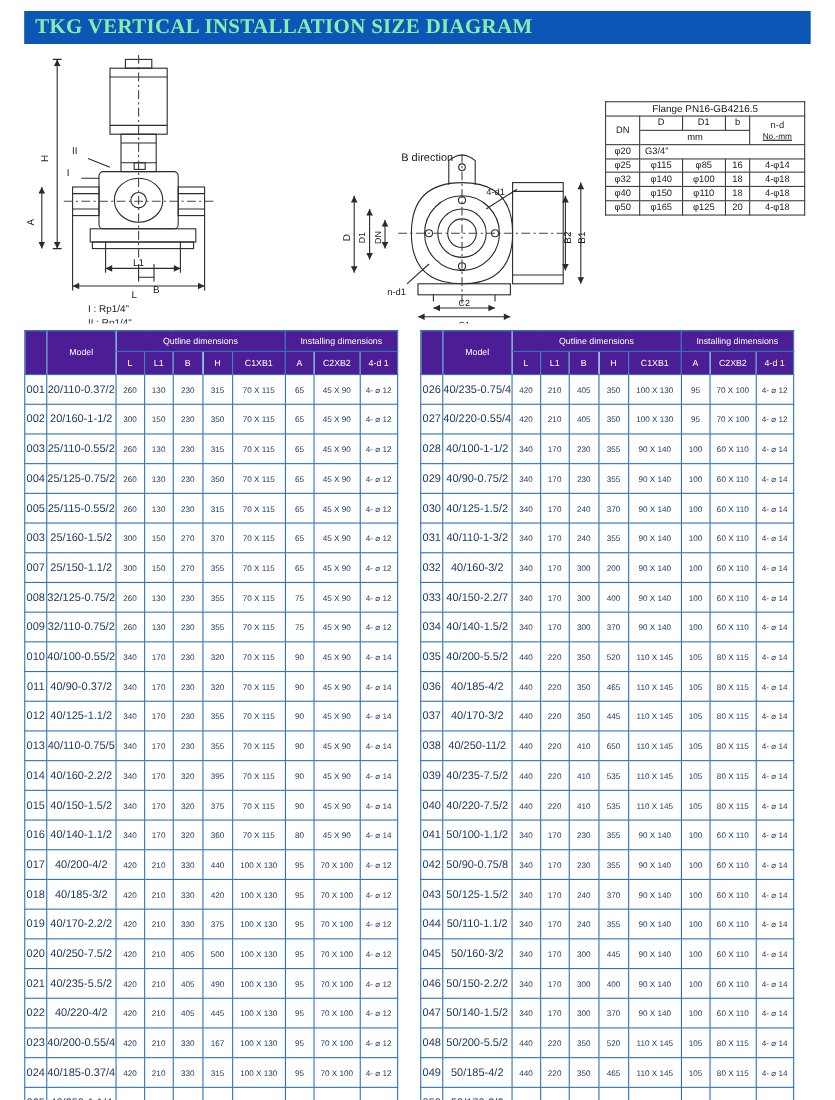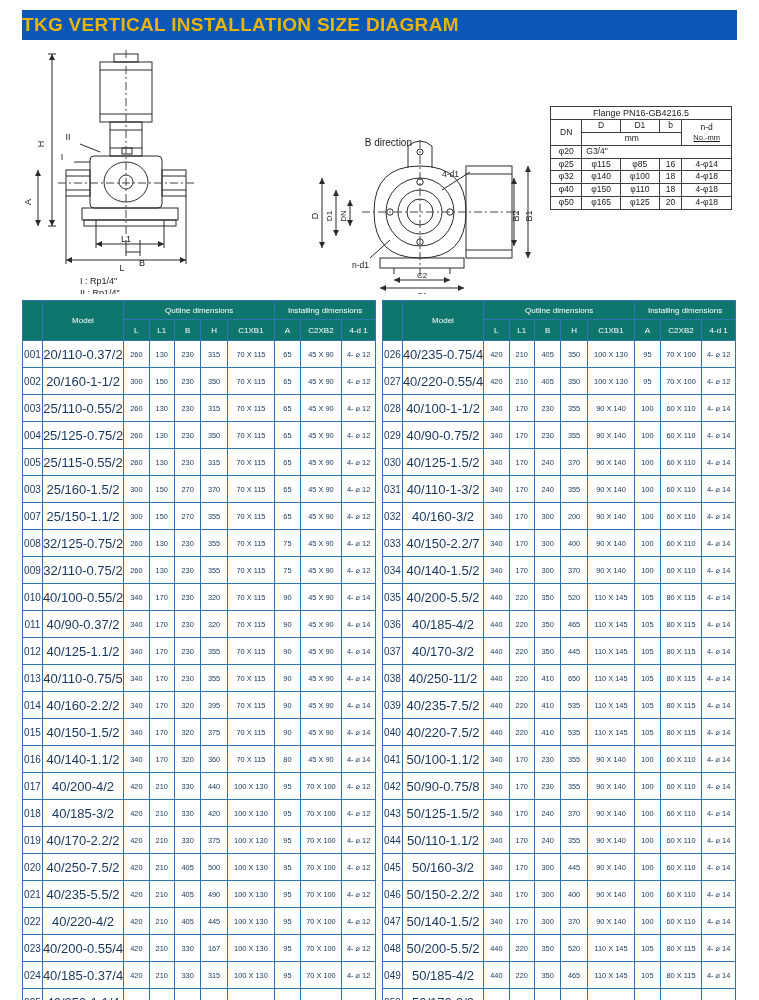--- a/index.html
+++ b/index.html
@@ -12,34 +12,34 @@
   }
   .page{position:relative;width:759px;height:1000px;}
 
   
   .titlebar{
     position:absolute;left:22px;top:10px;width:715px;height:30px;
     background:#0b57b5;
     display:flex;align-items:center;
   }
   .titlebar .title{
-    color:#eab308;font-size:19px;font-weight:bold;letter-spacing:.3px;
-    font-family:Liberation Sans, sans-serif;
+    color:#86efac;font-size:19px;font-weight:bold;letter-spacing:.3px;
+    padding-left:10px;font-family:Liberation Serif, serif;
   }
 
   
   .diagram{
     position:absolute;left:22px;top:44px;width:715px;height:250px;
     background:#ffffff;
   }
   .dg-svg{position:absolute;left:0;top:0;}
 
   
   .flange{
-    position:absolute;left:528px;top:62px;width:182px;
+    position:absolute;left:528px;top:48px;width:182px;
     border-collapse:collapse;font-size:8.5px;
     background:#fff;
   }
   .flange td,.flange th{
     border:1px solid #3f3f3f;text-align:center;padding:1px 2px;font-weight:normal;
     line-height:1.15;
   }
   .flange .hd{font-size:9px;}
   .flange .sm{font-size:7.5px;text-decoration:underline;}
 
@@ -58,28 +58,28 @@
     border:1px solid #2e74b5;
     text-align:center;
     padding:0;
     height:26px;
     color:#17365d;
     font-weight:normal;
     overflow:hidden;
     white-space:nowrap;
   }
   table.data thead th{
-    background:#0f766e;
+    background:#4c1d95;
     color:#ffffff;
     font-size:8px;
     height:20px;
   }
   table.data thead th.grp{height:18px;}
   table.data tbody td.idx{font-size:10px;}
-  table.data tbody td.model{font-size:13px;}
+  table.data tbody td.model{font-size:10px;}
   table.data tbody td{background:#ffffff;}
   .w-idx{width:20px}
   .w-model{width:56px}
   .w-L{width:26px}
   .w-L1{width:26px}
   .w-B{width:27px}
   .w-H{width:27px}
   .w-C1{width:48px}
   .w-A{width:26px}
   .w-C2{width:42px}

